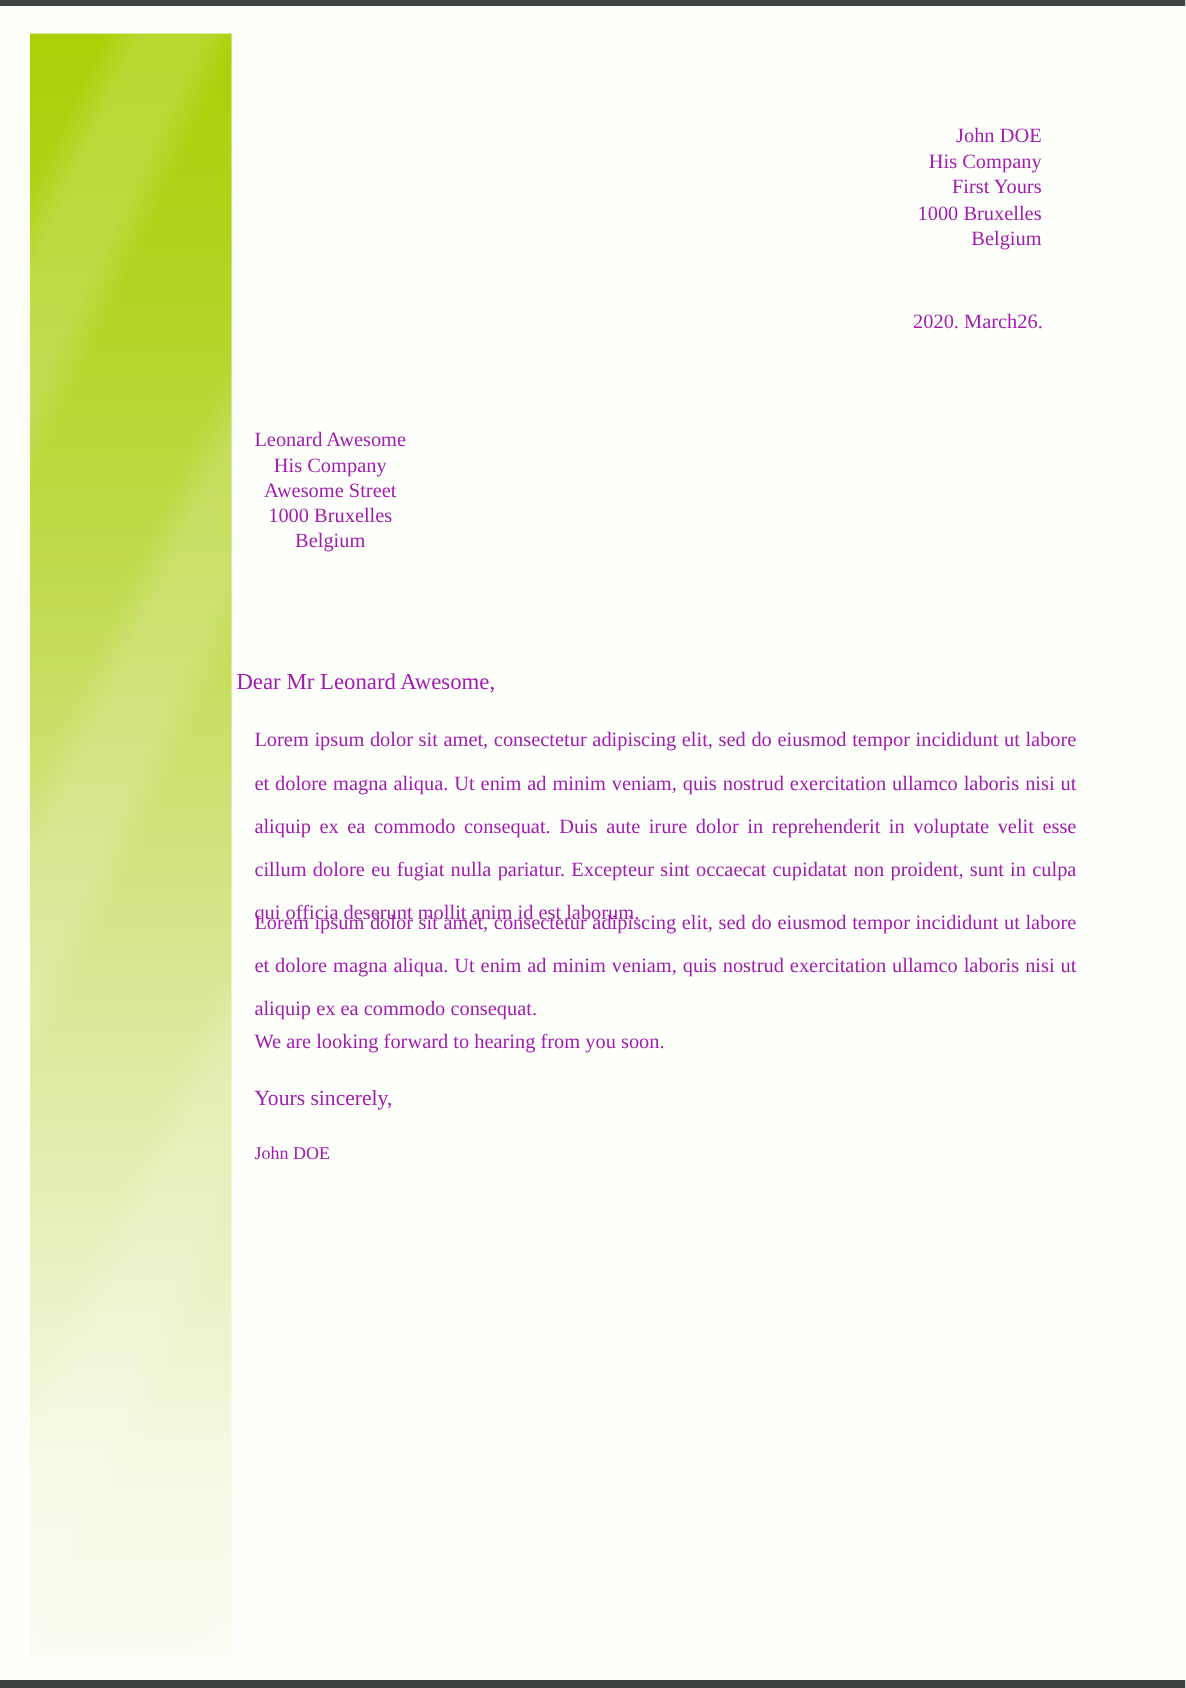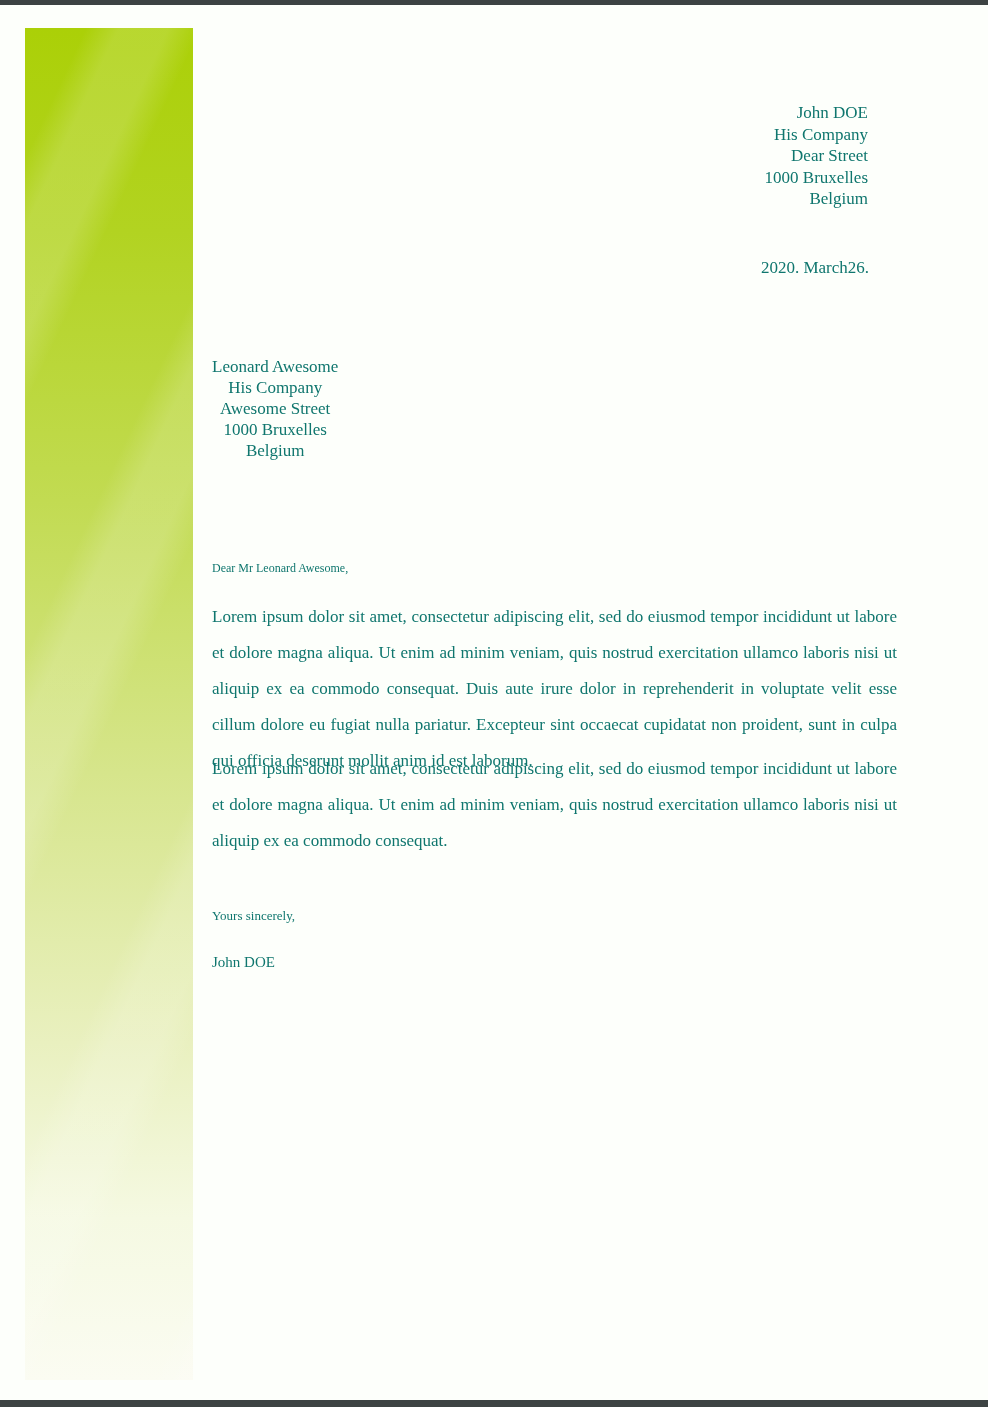--- a/index.html
+++ b/index.html
@@ -7,21 +7,21 @@
     padding: 0;
     background: #FDFFFB;
   }
   .page {
     position: relative;
     width: 988px;
     height: 1407px;
     background: #FDFFFB;
     overflow: hidden;
     font-family: "Liberation Serif", "DejaVu Serif", serif;
-    color: #0f766e;
+    color: #a21caf;
   }
   .top-rule {
     position: absolute;
     top: 0; left: 0; right: 0;
     height: 5px;
     background: #3D4343;
   }
   .bottom-rule {
     position: absolute;
     bottom: 0; left: 0; right: 0;
@@ -71,22 +71,22 @@
     position: absolute;
     top: 356px;
     left: 212px;
     text-align: center;
     font-size: 17px;
     line-height: 21px;
   }
   .salutation {
     position: absolute;
     top: 556px;
-    left: 212px;
-    font-size: 12px;
+    left: 197px;
+    font-size: 19px;
     line-height: 25px;
   }
   .para {
     position: absolute;
     left: 212px;
     width: 685px;
     margin: 0;
     font-size: 17px;
     line-height: 36px;
     text-align: justify;
@@ -97,21 +97,21 @@
     position: absolute;
     top: 855px;
     left: 212px;
     font-size: 17px;
     line-height: 25px;
   }
   .valediction {
     position: absolute;
     top: 903px;
     left: 212px;
-    font-size: 13px;
+    font-size: 18px;
     line-height: 25px;
   }
   .signature {
     position: absolute;
     top: 952px;
     left: 212px;
     font-size: 15px;
     line-height: 20px;
   }
 </style>
@@ -120,41 +120,42 @@
 
 <div class="page">
 
   <div class="top-rule"></div>
 
   <div class="sidebar"></div>
 
   <div class="sender">
     <div>John DOE</div>
     <div>His Company</div>
-    <div>Dear Street</div>
+    <div>First Yours</div>
     <div>1000 Bruxelles</div>
     <div>Belgium</div>
   </div>
 
   <div class="date">2020. March26.</div>
 
   <div class="recipient">
     <div>Leonard Awesome</div>
     <div>His Company</div>
     <div>Awesome Street</div>
     <div>1000 Bruxelles</div>
     <div>Belgium</div>
   </div>
 
   <div class="salutation">Dear Mr Leonard Awesome,</div>
 
   <p class="para para-1">Lorem ipsum dolor sit amet, consectetur adipiscing elit, sed do eiusmod tempor incididunt ut labore et dolore magna aliqua. Ut enim ad minim veniam, quis nostrud exercitation ullamco laboris nisi ut aliquip ex ea commodo consequat. Duis aute irure dolor in reprehenderit in voluptate velit esse cillum dolore eu fugiat nulla pariatur. Excepteur sint occaecat cupidatat non proident, sunt in culpa qui officia deserunt mollit anim id est laborum.</p>
 
   <p class="para para-2">Lorem ipsum dolor sit amet, consectetur adipiscing elit, sed do eiusmod tempor incididunt ut labore et dolore magna aliqua. Ut enim ad minim veniam, quis nostrud exercitation ullamco laboris nisi ut aliquip ex ea commodo consequat.</p>
 
+  <div class="closing">We are looking forward to hearing from you soon.</div>
 
   <div class="valediction">Yours sincerely,</div>
 
   <div class="signature">John DOE</div>
 
   <div class="bottom-rule"></div>
 
 </div>
 
 </body></html>

